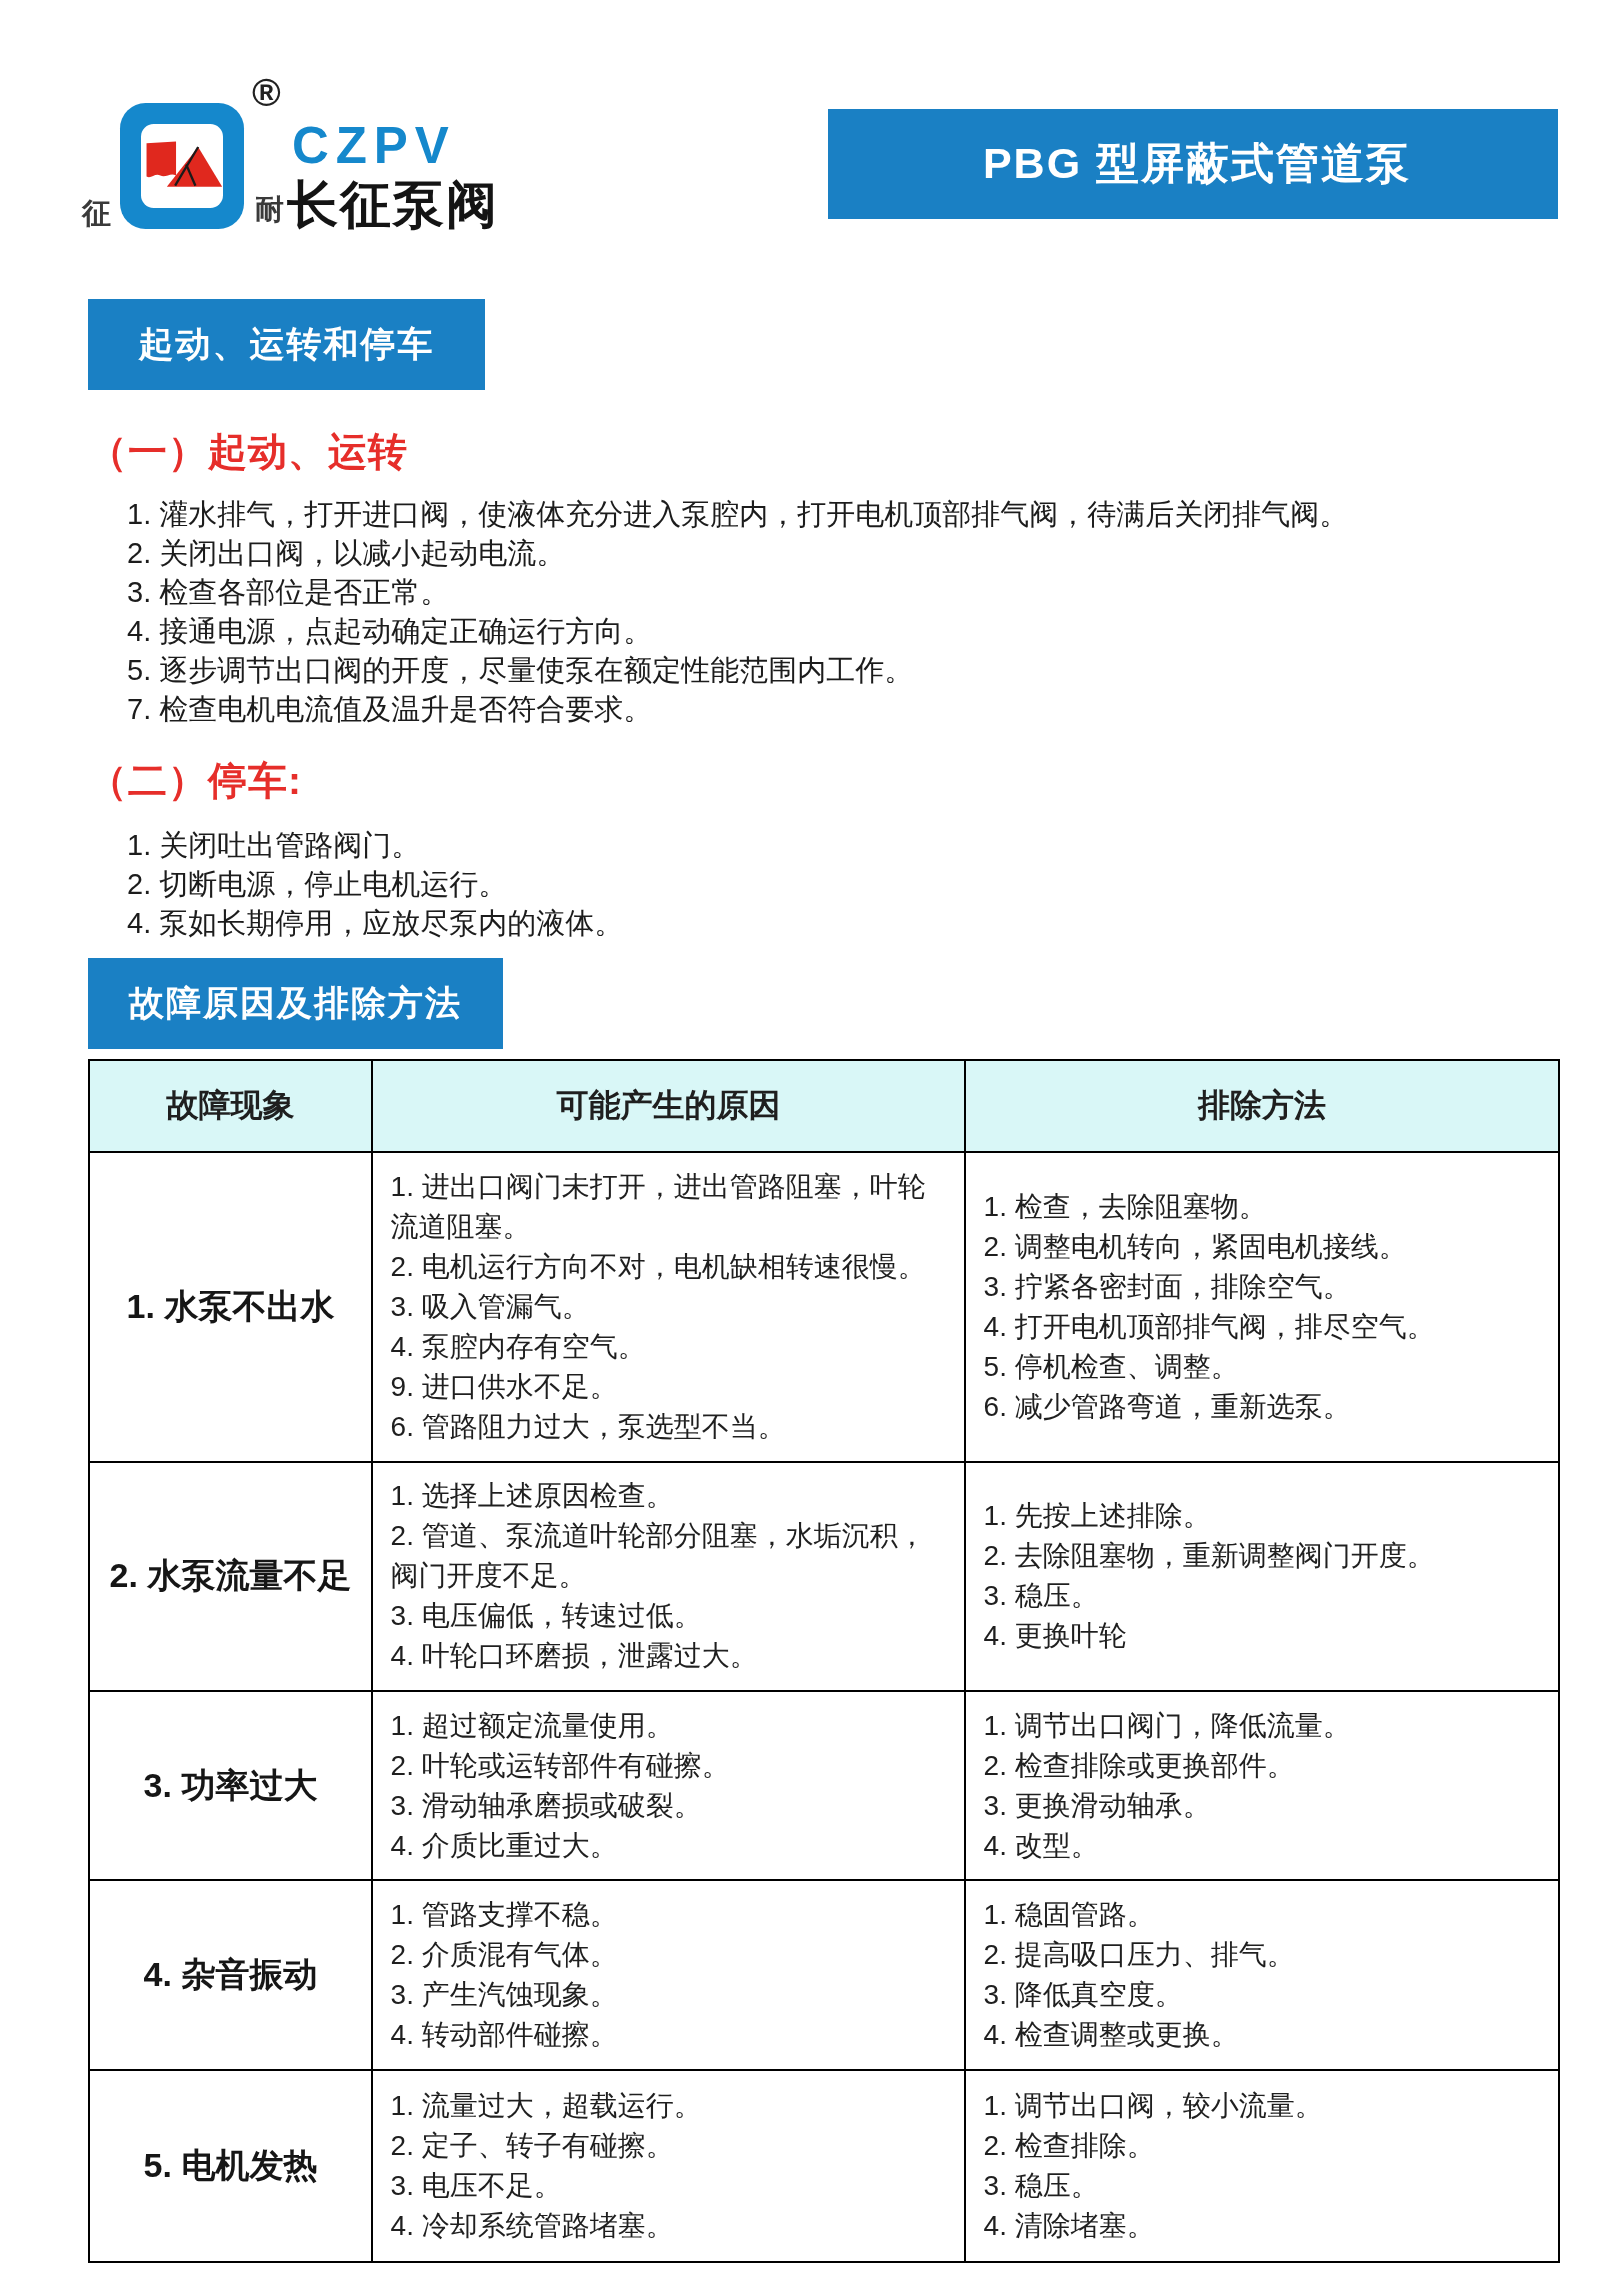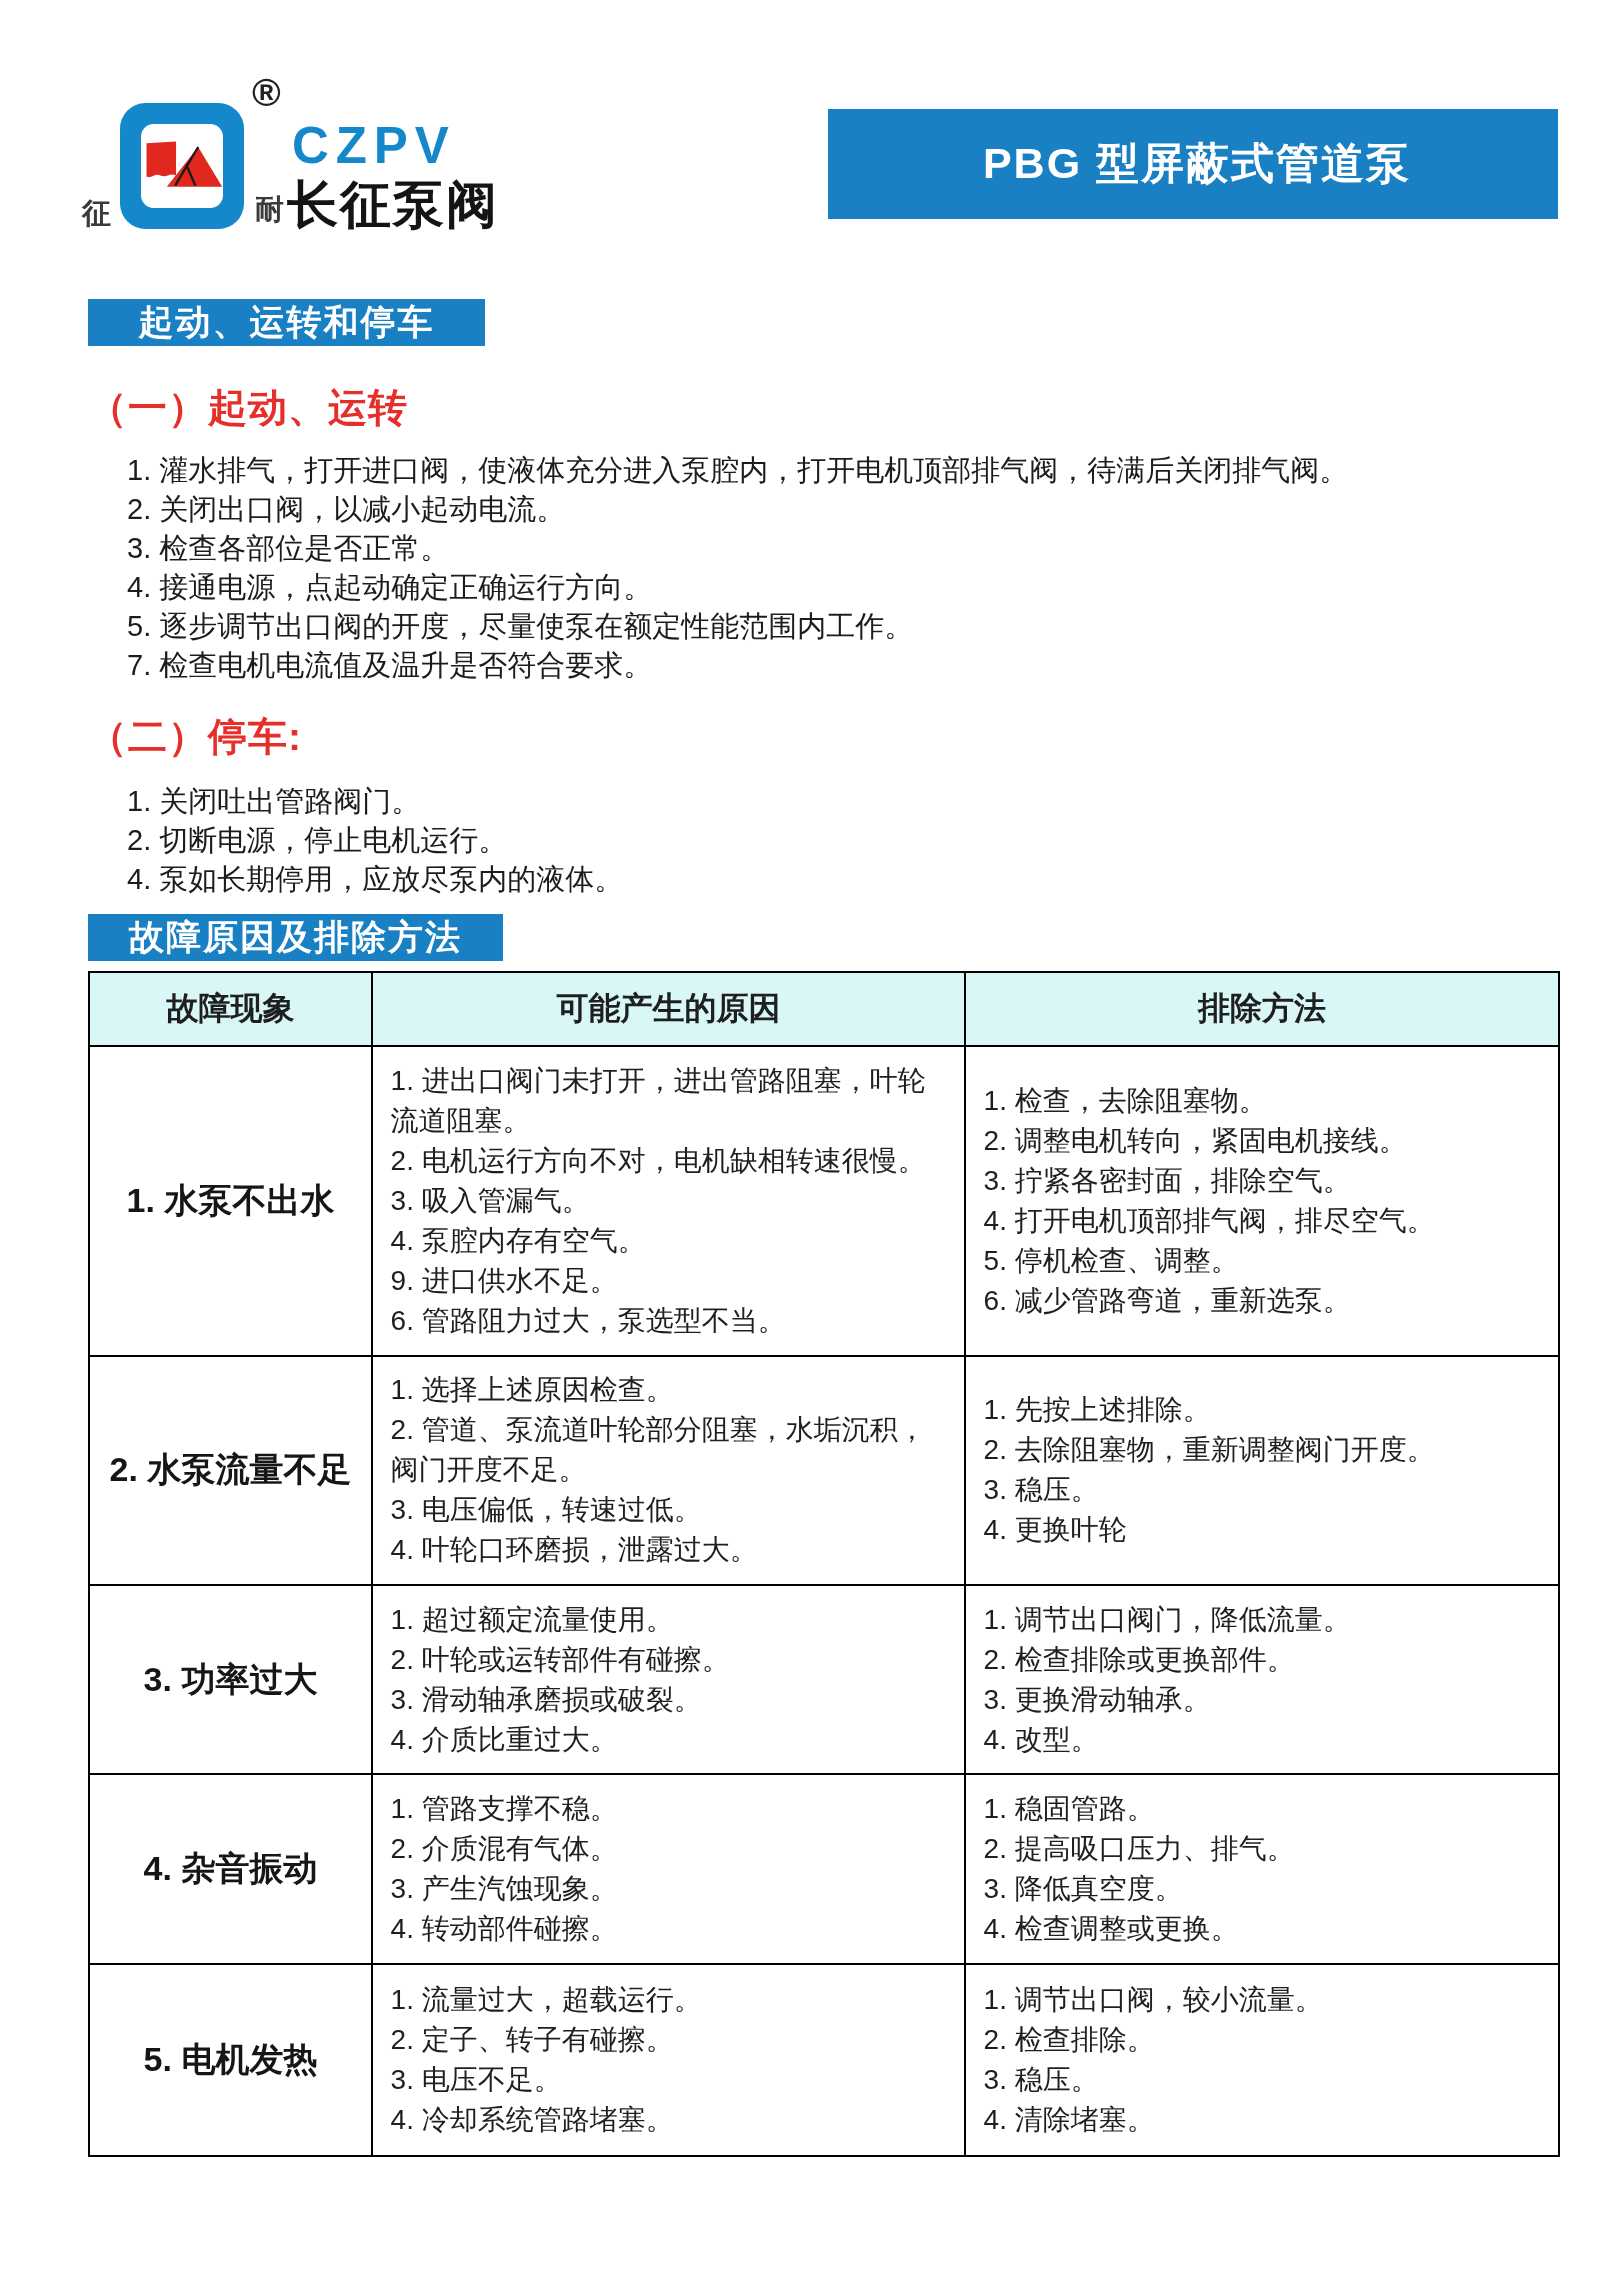--- a/index.html
+++ b/index.html
@@ -23,36 +23,36 @@
            letter-spacing:2px; color:#141414; }
   .stamp { position:absolute; font-size:29px; font-weight:bold; color:#3a3a3a; }
   .stamp-left { left:-5.9px; top:137px; }
   .stamp-right { left:167px; top:133px; }
   .banner { margin-left:auto; margin-top:52px; width:730px; height:110px;
             background:#1a80c4; color:#fff; font-size:43px; font-weight:bold;
             display:flex; align-items:center; justify-content:center; letter-spacing:2px;padding-left:8px; }
 
   
   .bar { display:inline-block; background:#1a80c4; color:#fff; font-size:35px; font-weight:bold;
-         padding:0 41px; min-width:397px; text-align:center; letter-spacing:2px; }
+         padding:22px 41px; min-width:397px; text-align:center; letter-spacing:2px; }
   .bar-1 { margin-top:61px; }
   .bar-2 { margin-top:15.7px; }
 
   
   .red-heading { font-size:39px; font-weight:bold; color:#e62e2a; letter-spacing:1px; }
   .rh-1 { margin:35px 0 15.7px 0; }
   .rh-2 { margin:25.5px 0 17.6px 0; }
   .num-list { margin-left:39px; font-size:29px; font-weight:500; color:#1c1c1c; }
   .num-list .li { line-height:39px; white-space:nowrap; }
 
   
   table.fault-table { margin-top:9.8px; width:1470px; border-collapse:collapse;
                       border:2.9px solid #000; table-layout:fixed; }
   .fault-table th, .fault-table td { border:2px solid #000; vertical-align:middle; }
-  .fault-table thead tr { height:74px; }
+  .fault-table thead tr { height:92px; }
   .fault-table th { background:#d9f7f7; font-size:32px; font-weight:600; text-align:center;
                     border-bottom:2.9px solid #000; }
   .col-ph { width:283px; }
   .col-ca { width:593px; }
   .col-re { width:594px; }
   .fault-table td.ph { text-align:center; font-size:34px; font-weight:600; color:#161616; }
   .fault-table td.ca, .fault-table td.re { padding:13.7px 17.6px; font-size:28px; font-weight:500; }
   .cell-li { line-height:40px; }
   tbody tr { border-top:2.9px solid #000; }
   tbody tr:nth-child(1){ height:306px; }

